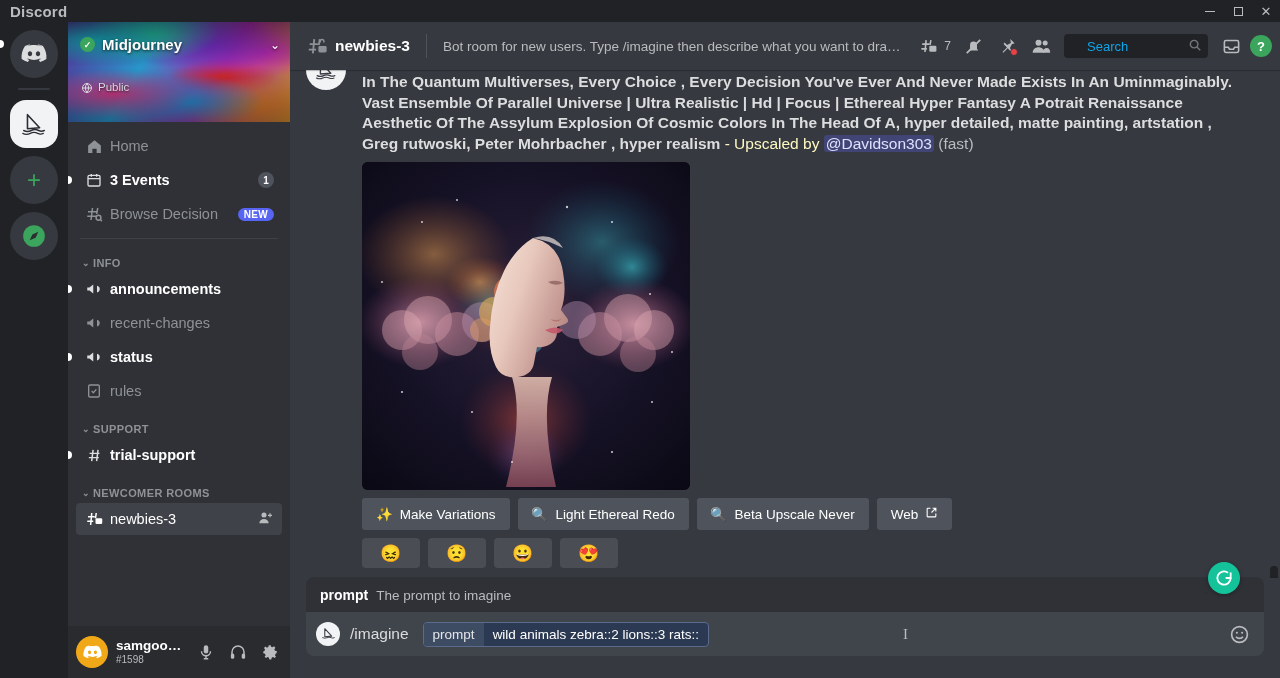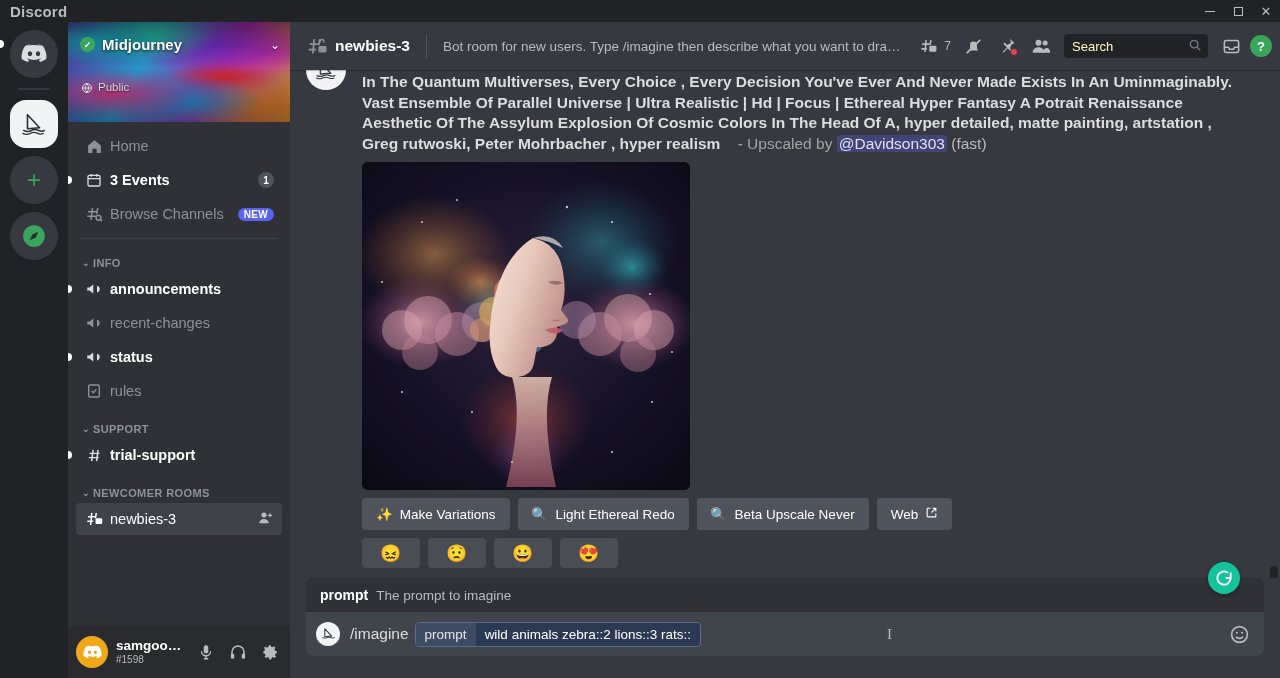--- a/index.html
+++ b/index.html
@@ -136,39 +136,39 @@
   .vdiv { width: 1px; height: 24px; background: #4f545c; margin: 0 16px; }
   .topic { color: #b9bbbe; font-size: 13.5px; white-space: nowrap; overflow: hidden; text-overflow: ellipsis; max-width: 460px; }
   .hdr-right { margin-left: auto; display: flex; align-items: center; gap: 4px; }
   .hicon { width: 30px; height: 30px; display: flex; align-items: center; justify-content: center; color: #b9bbbe; border-radius: 4px; cursor: pointer; position: relative; }
   .thr-count { color: #b9bbbe; font-size: 12px; margin-left: -3px; margin-right: 3px; }
   .reddot { position: absolute; right: 4px; bottom: 5px; width: 8px; height: 8px; border-radius: 50%; background: #ed4245; border: 1.5px solid #36393f; }
   .searchbox {
     width: 144px; height: 24px; background: #202225; border-radius: 4px;
     display: flex; align-items: center; padding: 0 6px 0 8px; cursor: text; margin: 0 4px;
   }
-  .searchbox .ph { color: #fef9c3; font-size: 13px; flex: 1 1 auto; }
+  .searchbox .ph { color: #0ea5e9; font-size: 13px; flex: 1 1 auto; margin-left: 15px; }
   .searchbox .si { color: #72767d; font-size: 12px; }
   .helpbtn { width: 22px; height: 22px; border-radius: 50%; background: #3ba55d; color: #fff; display: flex; align-items: center; justify-content: center; font-size: 13px; font-weight: bold; cursor: pointer; }
 
   
   .msgs { flex: 1 1 auto; overflow: hidden; position: relative; padding: 0 0 0 0; }
   .msg { display: flex; padding: 2px 48px 0 16px; position: relative; }
   .mav { width: 40px; flex: 0 0 40px; margin-right: 16px; position: relative; }
   .mav .circ {
     width: 40px; height: 40px; border-radius: 50%; background: #f2f3f5;
     display: flex; align-items: center; justify-content: center;
     position: absolute; top: -22px; left: 0; overflow: hidden;
   }
   .mbody { flex: 1 1 auto; min-width: 0; }
   .mtext {
     color: #dcddde; font-size: 15.5px; line-height: 20.6px;
     font-weight: bold; word-wrap: break-word;
   }
-  .mtext .normal { font-weight: normal; color: #a3a3a3; margin-left: 13px; }
+  .mtext .normal { font-weight: normal; color: #fef9c3; }
   .mention { color: #dee0fc; background: rgba(88,101,242,.3); border-radius: 3px; padding: 0 2px; font-weight: normal; cursor: pointer; }
   .mtext .fast { font-weight: normal; color: #b9bbbe; }
 
   .genimg {
     width: 328px; height: 328px; border-radius: 6px; margin-top: 8px;
     position: relative; overflow: hidden; cursor: pointer;
     background: #0c0a14;
   }
   .btnrow { display: flex; gap: 8px; margin-top: 8px; }
   .dbtn {
@@ -192,21 +192,21 @@
     display: flex; align-items: center; gap: 8px;
     box-shadow: 0 -1px 0 rgba(0,0,0,.1);
   }
   .hint-k { color: #fff; font-size: 14px; font-weight: bold; }
   .hint-d { color: #b9bbbe; font-size: 13.5px; }
   .composer {
     background: #40444b; border-radius: 0 0 8px 8px; min-height: 44px;
     display: flex; align-items: center; padding: 0 12px 0 10px; gap: 10px;
   }
   .cav { width: 24px; height: 24px; border-radius: 50%; background: #f2f3f5; display: flex; align-items: center; justify-content: center; flex: 0 0 24px; }
-  .cmd-area { flex: 1 1 auto; display: flex; align-items: center; gap: 6px; min-width: 0; }
+  .cmd-area { flex: 1 1 auto; display: flex; align-items: center; gap: 14px; min-width: 0; }
   .slash { color: #dcddde; font-size: 15.5px; }
   .chip {
     display: flex; align-items: center; border: 1px solid #5b6b8c;
     border-radius: 4px; overflow: hidden; height: 25px; background: #2b3a52;
   }
   .chip .k { background: #3d4c63; color: #e3e5e8; font-size: 13.5px; padding: 0 9px; height: 100%; display: flex; align-items: center; font-weight: 500; }
   .chip .v { color: #fff; font-size: 13.5px; padding: 0 9px; height: 100%; display: flex; align-items: center; }
   .caret-i { color: #b9bbbe; font-size: 15px; font-family: "Liberation Serif", serif; }
   .cbtn { width: 26px; height: 26px; display: flex; align-items: center; justify-content: center; color: #b9bbbe; cursor: pointer; font-size: 17px; }
   .grammarly {
@@ -307,21 +307,21 @@
         </div>
 
         <div class="chrow">
           <span class="ico">
             <svg width="18" height="18" viewBox="0 0 24 24" fill="none" stroke="#8e9297" stroke-width="2">
               <path d="M4 9h13M3 15h12M10 4L8 20M17 4l-1.5 8"></path>
                 <circle cx="18" cy="17" r="3.2"></circle>
                 <path d="M20.4 19.4 22.5 21.5"></path>
             </svg>
           </span>
-          <span class="nm">Browse Channels</span>
+          <span class="nm">Browse Decision</span>
           <span class="badge-new">NEW</span>
         </div>
 
         <div class="divider"></div>
 
         <div class="cat">
           <span class="carr">⌄</span>
           <span>INFO</span>
         </div>
 

